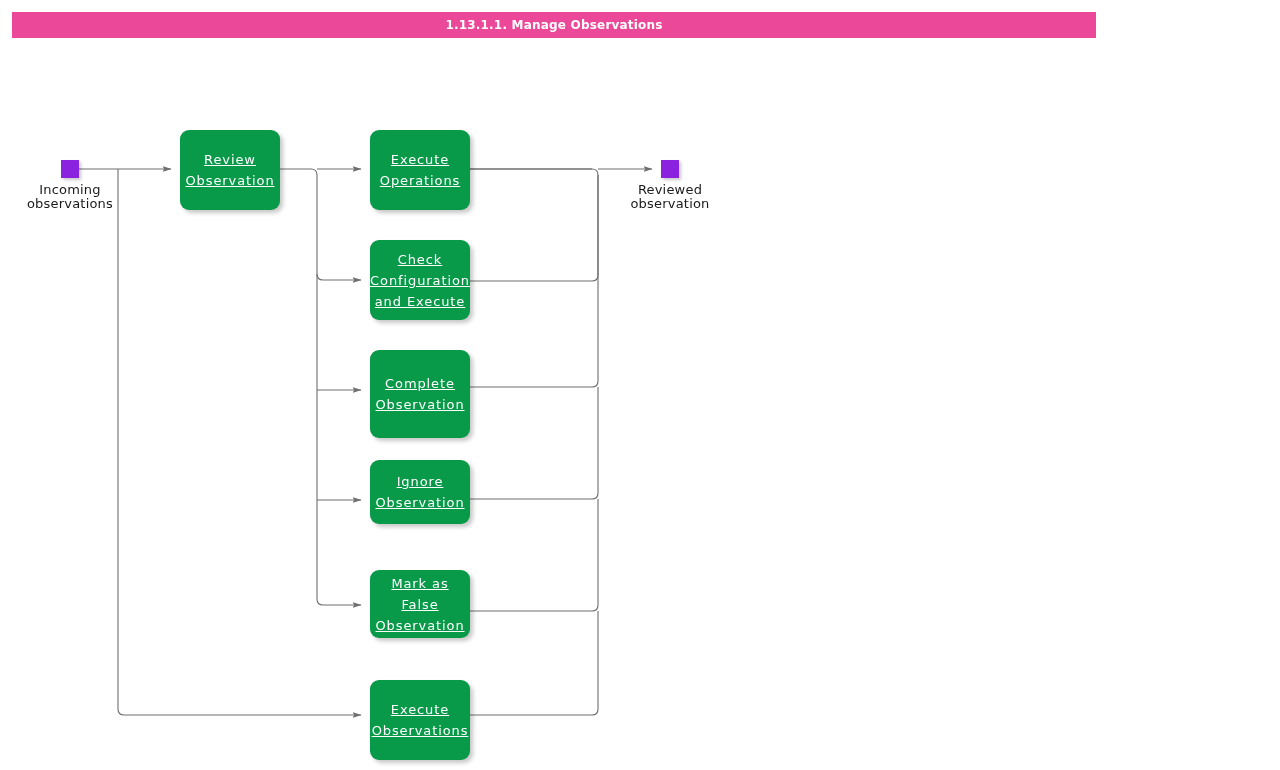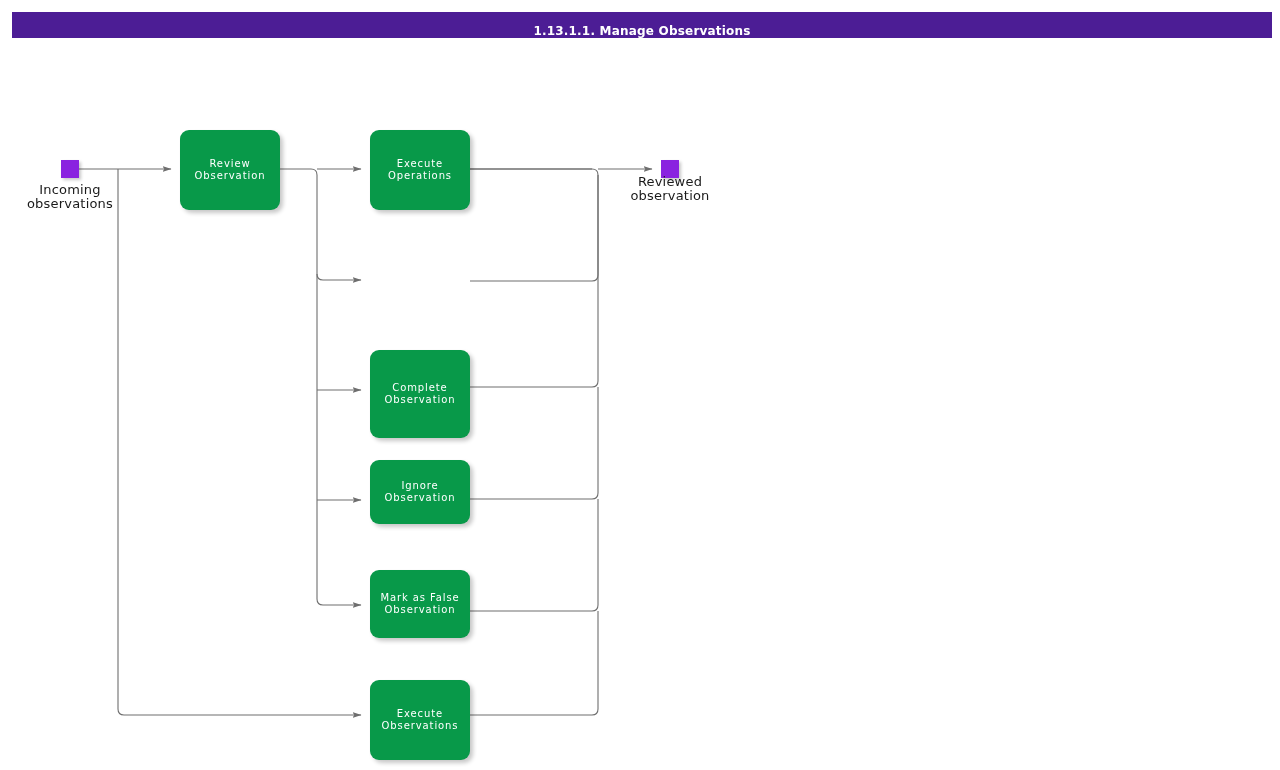--- a/index.html
+++ b/index.html
@@ -14,25 +14,25 @@
   #page {
     position: relative;
     width: 1280px;
     height: 770px;
     background: #ffffff;
   }
   .title-bar {
     position: absolute;
     left: 12px;
     top: 12px;
-    width: 1260px;
+    width: 1084px;
     height: 26px;
-    background: #4c1d95;
+    background: #ec4899;
     display: flex;
-    align-items: flex-end;
+    align-items: center;
     justify-content: center;
   }
   .title-bar .title-text {
     color: #ffffff;
     font-family: "DejaVu Sans", sans-serif;
     font-size: 12px;
     font-weight: bold;
     letter-spacing: 0.2px;
   }
   #diagram-svg {
@@ -48,25 +48,26 @@
     border-radius: 9px;
     box-shadow: 3px 3px 4px rgba(0,0,0,0.22);
     display: flex;
     align-items: center;
     justify-content: center;
     text-align: center;
   }
   .node-box .node-label {
     color: #ffffff;
     font-family: "DejaVu Sans", sans-serif;
-    font-size: 10px;
-    line-height: 12px;
+    font-size: 13px;
+    line-height: 21px;
     letter-spacing: 0.9px;
     white-space: pre-line;
     padding: 0 6px;
+    text-decoration: underline;
   }
   .terminal {
     position: absolute;
     width: 18px;
     height: 18px;
     background: #8a22e0;
     box-shadow: 2px 2px 3px rgba(0,0,0,0.22);
   }
   .terminal-label {
     position: absolute;
@@ -117,33 +118,38 @@
       <path d="M598,169 L652,169" marker-end="url(#arrowhead)"></path>
 
     </g>
   </svg>
 
   <div class="terminal" style="left:61px; top:160px;"></div>
   <div class="terminal-label" style="left:10px; top:183px; width:120px;">Incoming
 observations</div>
 
   <div class="terminal" style="left:661px; top:160px;"></div>
-  <div class="terminal-label" style="left:610px; top:175px; width:120px;">Reviewed
+  <div class="terminal-label" style="left:610px; top:183px; width:120px;">Reviewed
 observation</div>
 
   <div class="node-box" style="left:180px; top:130px; width:100px; height:80px;">
     <span class="node-label">Review
 Observation</span>
   </div>
 
   <div class="node-box" style="left:370px; top:130px; width:100px; height:80px;">
     <span class="node-label">Execute
 Operations</span>
   </div>
 
+  <div class="node-box" style="left:370px; top:240px; width:100px; height:80px;">
+    <span class="node-label">Check
+Configuration
+and Execute</span>
+  </div>
 
   <div class="node-box" style="left:370px; top:350px; width:100px; height:88px;">
     <span class="node-label">Complete
 Observation</span>
   </div>
 
   <div class="node-box" style="left:370px; top:460px; width:100px; height:64px;">
     <span class="node-label">Ignore
 Observation</span>
   </div>

